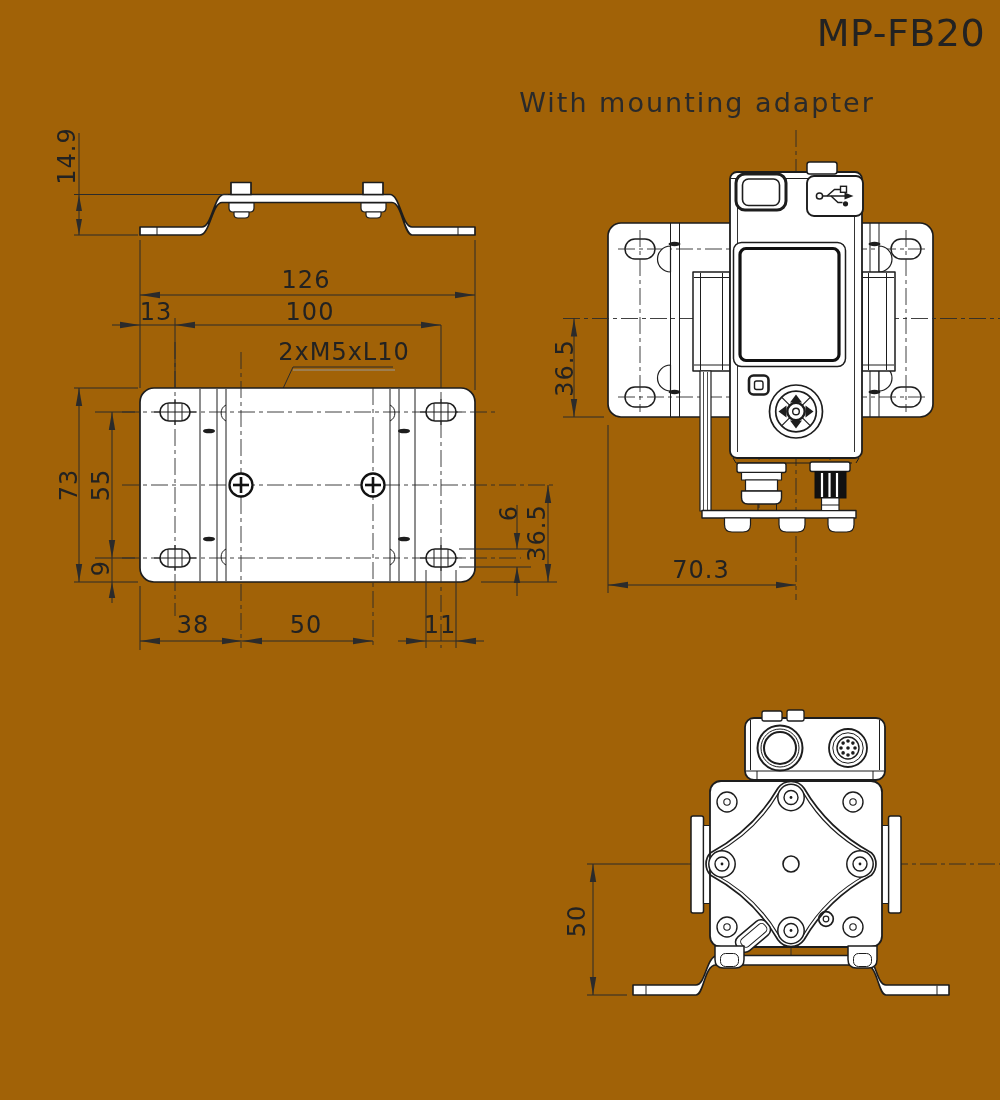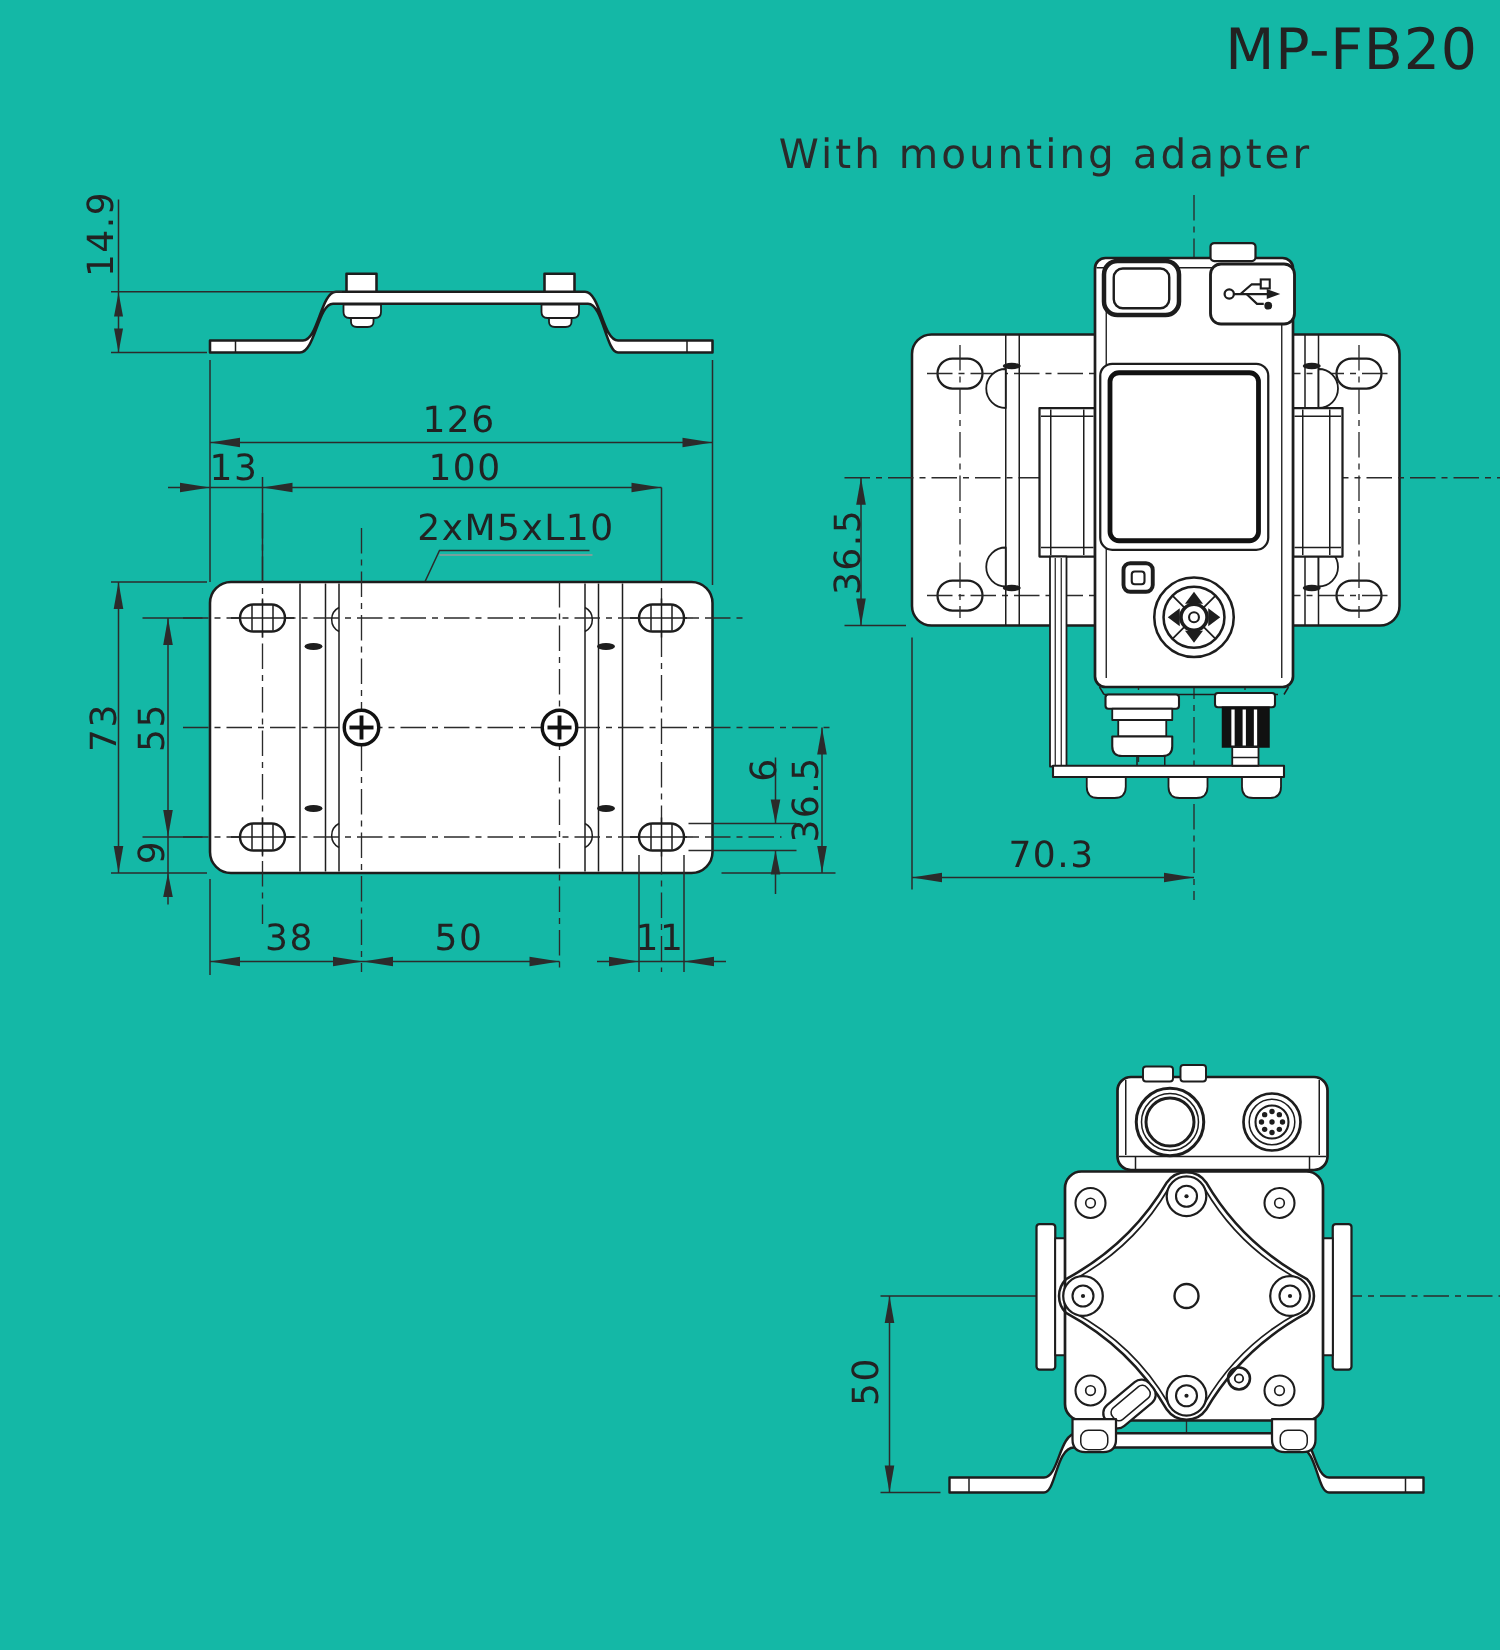--- a/index.html
+++ b/index.html
@@ -1,16 +1,16 @@
 <!DOCTYPE html>
 <html><head>
 <meta charset="utf-8">
 <style>
   html,body { margin:0; padding:0; background:#ffffff; }
-  .page { width:1000px; height:1100px; position:relative; background:#14b8a6; }
+  .page { width:1000px; height:1100px; position:relative; background:#a16207; }
   svg text { font-family:"DejaVu Sans", sans-serif; fill:#222; letter-spacing:1px; }
   .dimtext { font-size:24px; }
   .title   { font-size:38px; letter-spacing:0.5px; }
   .sub     { font-size:27px; letter-spacing:2px; fill:#2a2a2a; }
   .ol   { fill:#fff; stroke:#1d1d1d; stroke-width:1.7; stroke-linejoin:round; }
   .olt  { fill:#fff; stroke:#1d1d1d; stroke-width:1.2; stroke-linejoin:round; }
   .thin { fill:none; stroke:#1d1d1d; stroke-width:1; }
   .bold { fill:none; stroke:#111;    stroke-width:3;   }
   .dim  { fill:none; stroke:#2b2b2b; stroke-width:1;   }
   .arr  { fill:#2b2b2b; stroke:none; }

